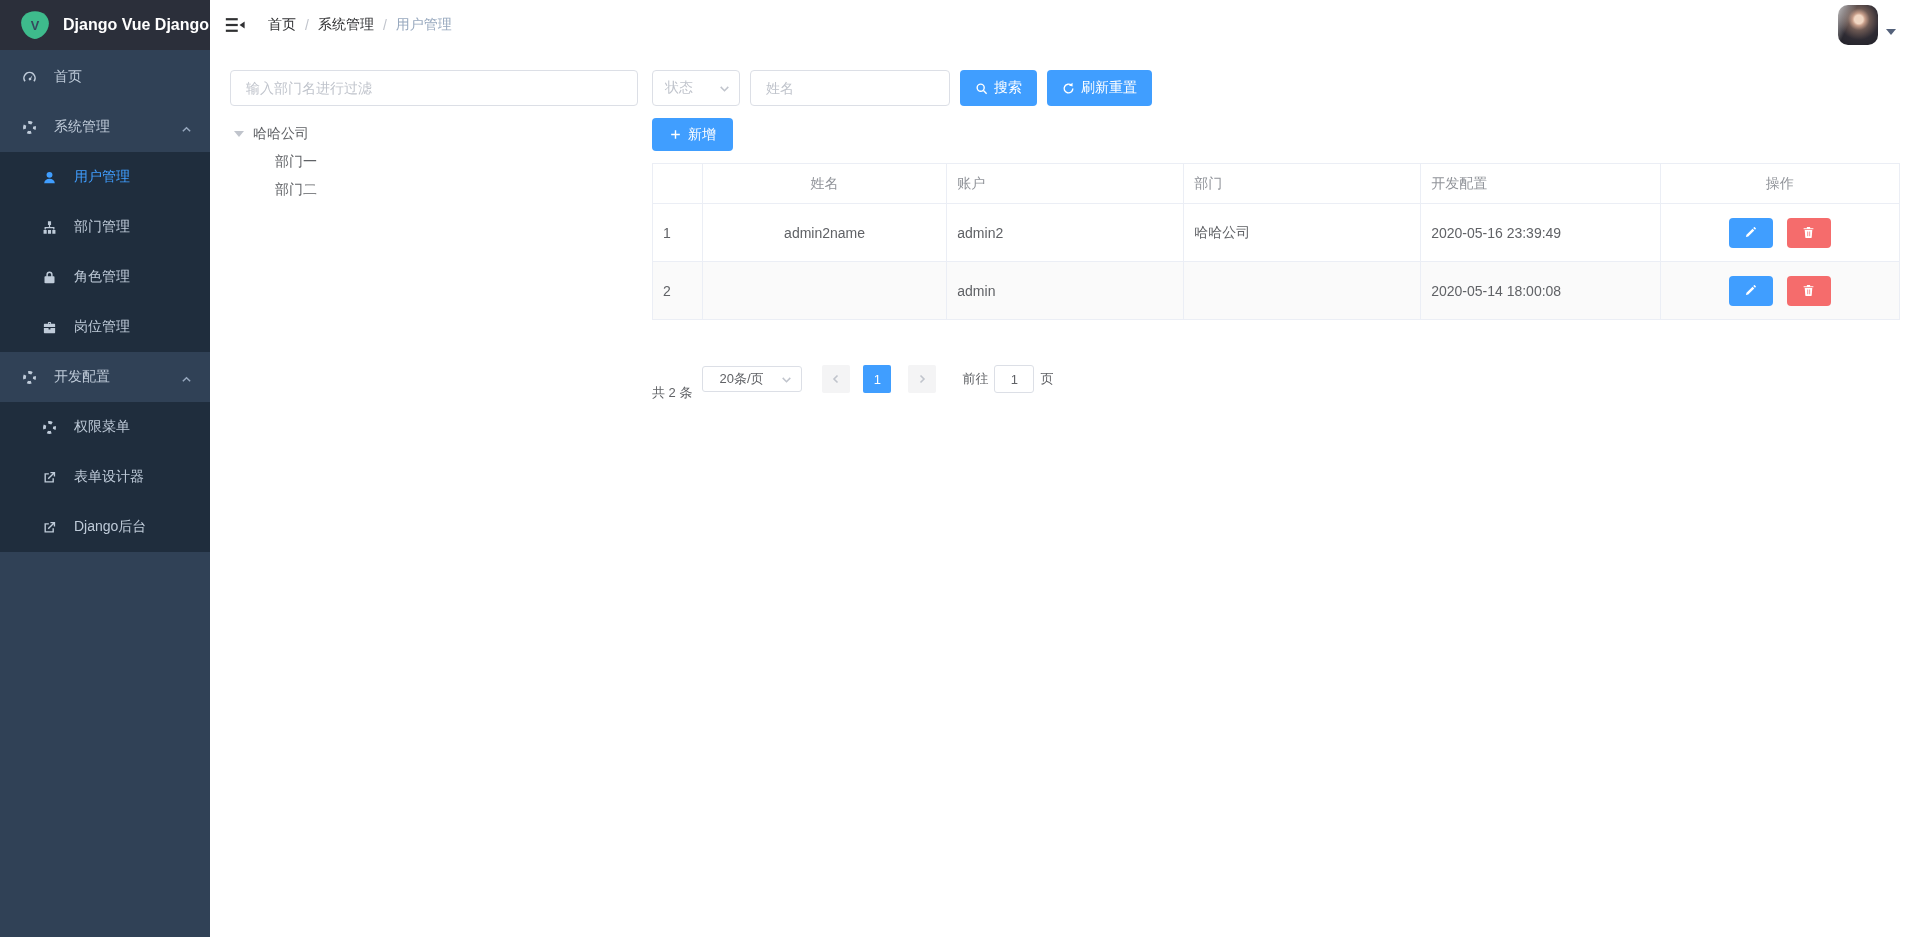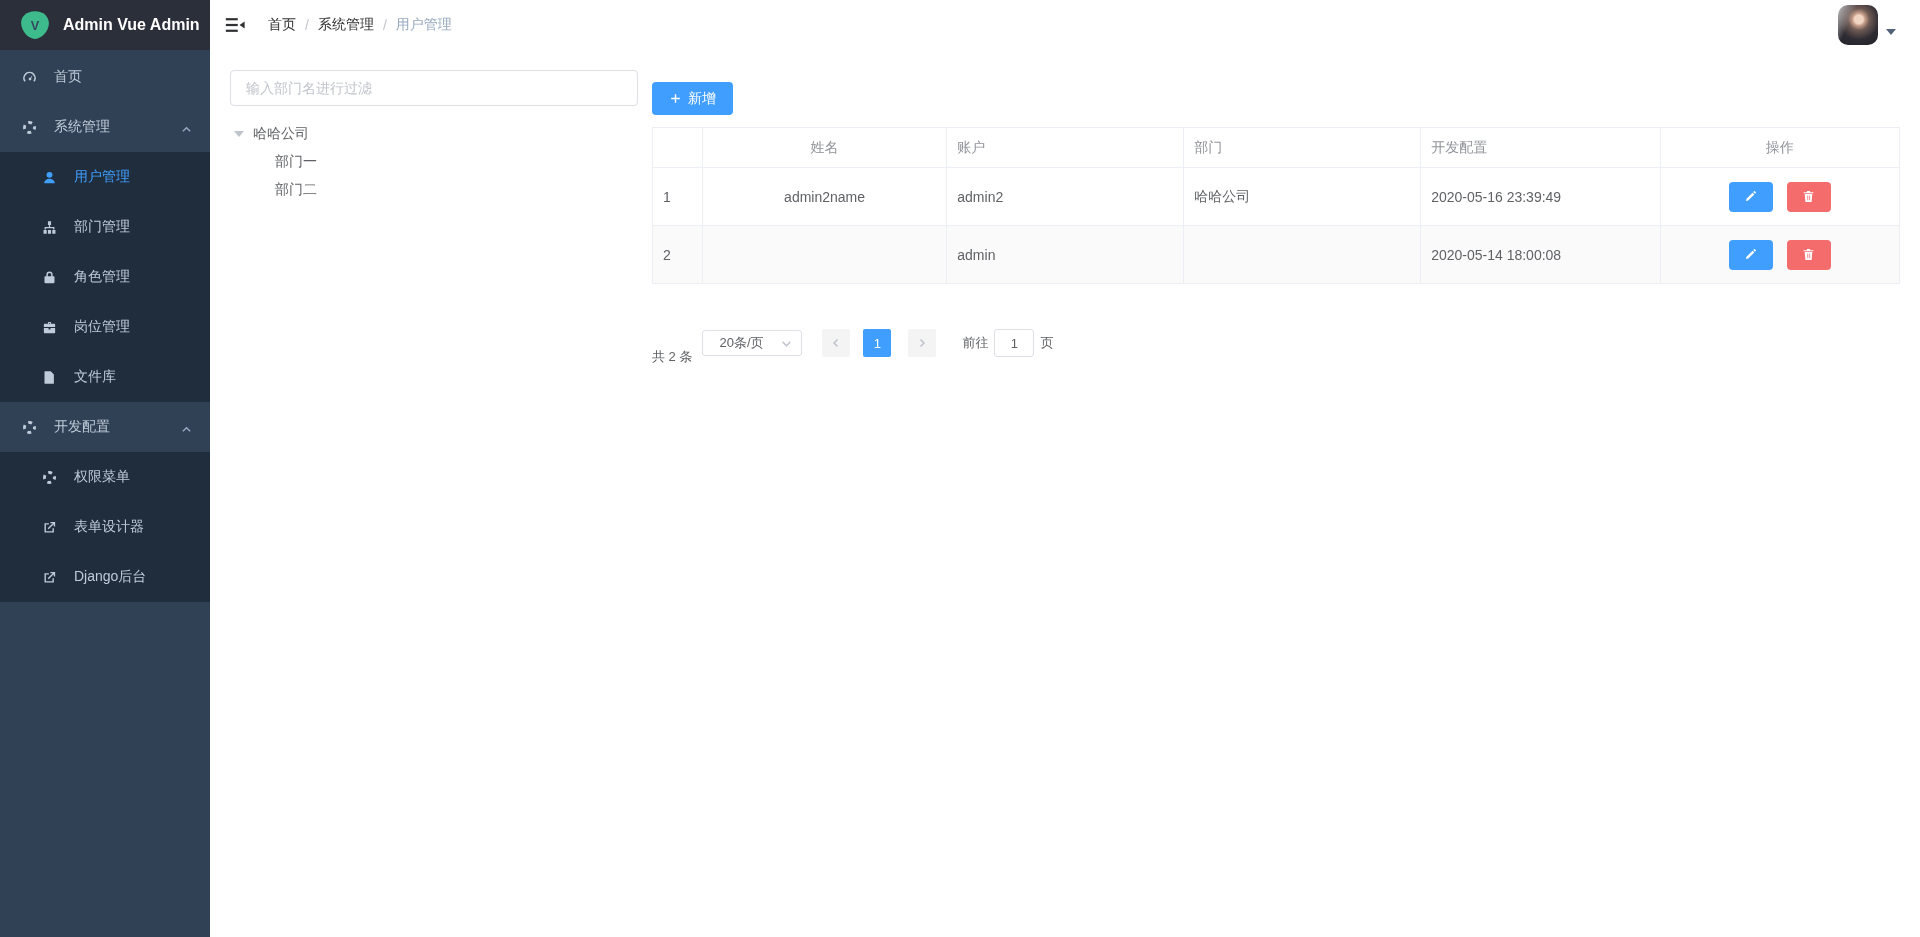--- a/index.html
+++ b/index.html
@@ -98,21 +98,21 @@
 <body>
 
 <div class="app">
 
   <aside class="sidebar">
     <div class="logo-bar">
       <svg viewBox="0 0 40 40">
         <path d="M20 1.5 C31.5 1.5 38.5 9 38.5 17.5 C38.5 29.5 27 38.5 19.5 38.5 C12 38.5 1.5 29 1.5 17 C1.5 8.5 8.5 1.5 20 1.5 Z" fill="#3ebb8c"></path>
         <text x="20" y="27" text-anchor="middle" font-size="17" font-weight="bold" fill="#35495e">V</text>
       </svg>
-      <span class="app-title">Admin Vue Admin</span>
+      <span class="app-title">Django Vue Django</span>
     </div>
 
     <nav class="menu">
       <div class="menu-item">
         <span class="mi">
           <svg viewBox="0 0 24 24" fill="currentColor">
               <path d="M12 3a10 10 0 0 0-8.2 15.8l2-1.5a7.6 7.6 0 1 1 12.4 0l2 1.5A10 10 0 0 0 12 3zm4.8 5l-3.4 4.5a2.1 2.1 0 1 0 1.3 1.1L16.8 8z"></path>
             </svg>
         </span>
         <span>首页</span>
@@ -157,28 +157,20 @@
           </span>
           <span>角色管理</span>
         </div>
         <div class="menu-item">
           <span class="mi">
             <svg viewBox="0 0 24 24" fill="currentColor">
                 <path d="M9.5 4.5C9.5 3.7 10.2 3 11 3h2c.8 0 1.5.7 1.5 1.5V6H20c.6 0 1 .4 1 1v4H3V7c0-.6.4-1 1-1h5.5V4.5zM11 6h2V4.9h-2V6zM3 12.8h7.5V15h3v-2.2H21V20c0 .6-.4 1-1 1H4c-.6 0-1-.4-1-1v-7.2z"></path>
               </svg>
           </span>
           <span>岗位管理</span>
-        </div>
-        <div class="menu-item">
-          <span class="mi">
-            <svg viewBox="0 0 24 24" fill="currentColor">
-                <path d="M5 2h9l5 5v14a1 1 0 0 1-1 1H5a1 1 0 0 1-1-1V3a1 1 0 0 1 1-1zm3 9.2h8V13H8v-1.8zm0 4h8V17H8v-1.8z"></path>
-              </svg>
-          </span>
-          <span>文件库</span>
         </div>
       </div>
 
       <div class="menu-group">
         <span class="mi">
           <svg viewBox="0 0 24 24" fill="none" stroke="currentColor" stroke-width="4.6">
               <circle cx="12" cy="12" r="8" stroke-dasharray="6.3 6.27" stroke-dashoffset="3.1"></circle>
             </svg>
         </span>
         <span>开发配置</span>
@@ -255,20 +247,45 @@
             <span>部门一</span>
           </div>
           <div class="tree-node tree-child">
             <span>部门二</span>
           </div>
         </div>
       </div>
 
       <div class="right-panel">
 
+        <div class="filter-row">
+          <div class="sel sel-status">
+            <span>状态</span>
+            <span class="caret-down">
+              <svg viewBox="0 0 12 12" fill="none" stroke="#c0c4cc" stroke-width="1.4">
+                  <path d="M2.5 4.5L6 8l3.5-3.5"></path>
+                </svg>
+            </span>
+          </div>
+          <input class="text-input inp-name" type="text" placeholder="姓名" style="">
+          <button class="btn">
+            <svg viewBox="0 0 24 24" fill="none" stroke="currentColor" stroke-width="2.6">
+                <circle cx="10.5" cy="10.5" r="6.5"></circle>
+                <path d="M15.6 15.6L21.5 21.5"></path>
+              </svg>
+            <span>搜索</span>
+          </button>
+          <button class="btn">
+            <svg viewBox="0 0 24 24" fill="none" stroke="currentColor" stroke-width="2.6">
+                <path d="M20 12a8 8 0 1 1-2.4-5.7"></path>
+                <polygon points="19.5,1.5 19.5,8.5 12.8,6.5" fill="currentColor" stroke="none"></polygon>
+              </svg>
+            <span>刷新重置</span>
+          </button>
+        </div>
 
         <button class="btn btn-add">
           <svg viewBox="0 0 24 24" fill="none" stroke="currentColor" stroke-width="2.6">
               <path d="M12 4v16M4 12h16"></path>
             </svg>
           <span>新增</span>
         </button>
 
         <table class="data">
           <colgroup>

